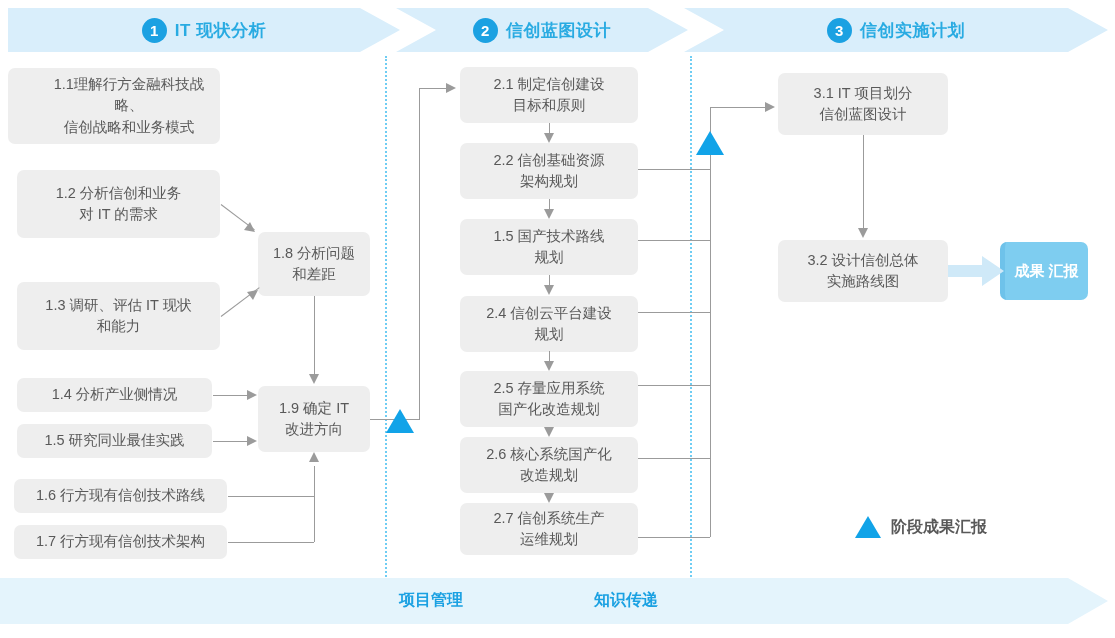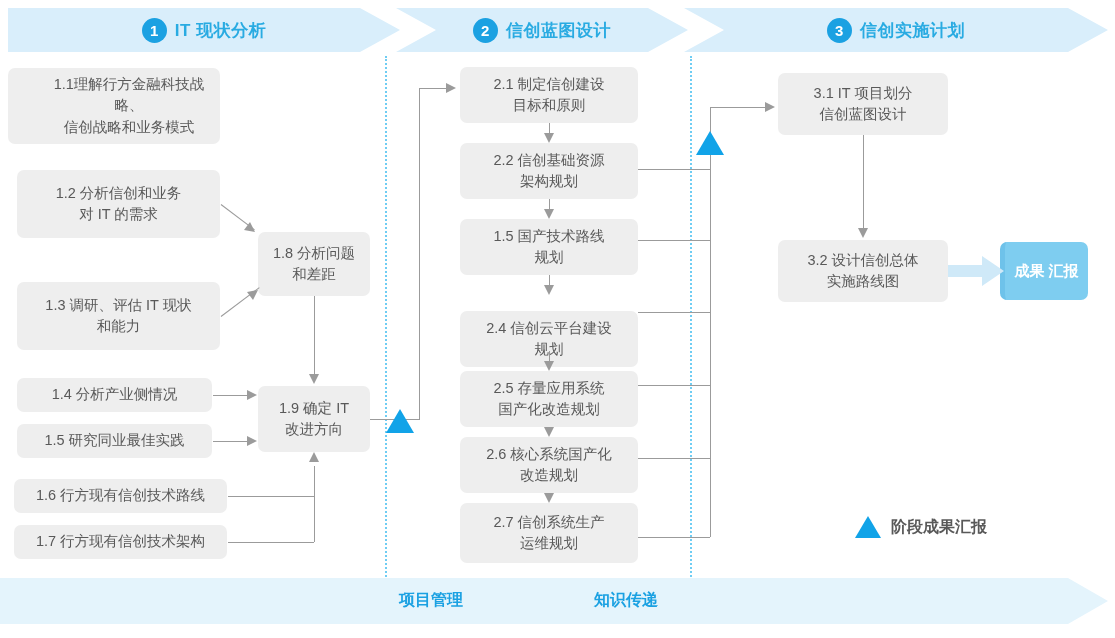--- a/index.html
+++ b/index.html
@@ -155,39 +155,39 @@
       <span>2.2 信创基础资源</span>
       <span>架构规划</span>
     </div>
   </div>
   <div class="box" style="left:460px;top:219px;width:178px;height:56px;">
     <div>
       <span>1.5 国产技术路线</span>
       <span>规划</span>
     </div>
   </div>
-  <div class="box" style="left:460px;top:311px;width:178px;height:56px;">
+  <div class="box" style="left:460px;top:296px;width:178px;height:56px;">
     <div>
       <span>2.4 信创云平台建设</span>
       <span>规划</span>
     </div>
   </div>
   <div class="box" style="left:460px;top:371px;width:178px;height:56px;">
     <div>
       <span>2.5 存量应用系统</span>
       <span>国产化改造规划</span>
     </div>
   </div>
   <div class="box" style="left:460px;top:437px;width:178px;height:56px;">
     <div>
       <span>2.6 核心系统国产化</span>
       <span>改造规划</span>
     </div>
   </div>
-  <div class="box" style="left:460px;top:503px;width:178px;height:60px;">
+  <div class="box" style="left:460px;top:503px;width:178px;height:52px;">
     <div>
       <span>2.7 信创系统生产</span>
       <span>运维规划</span>
     </div>
   </div>
 
   <div class="box" style="left:778px;top:73px;width:170px;height:62px;">
     <div>
       <span>3.1 IT 项目划分</span>
       <span>信创蓝图设计</span>

